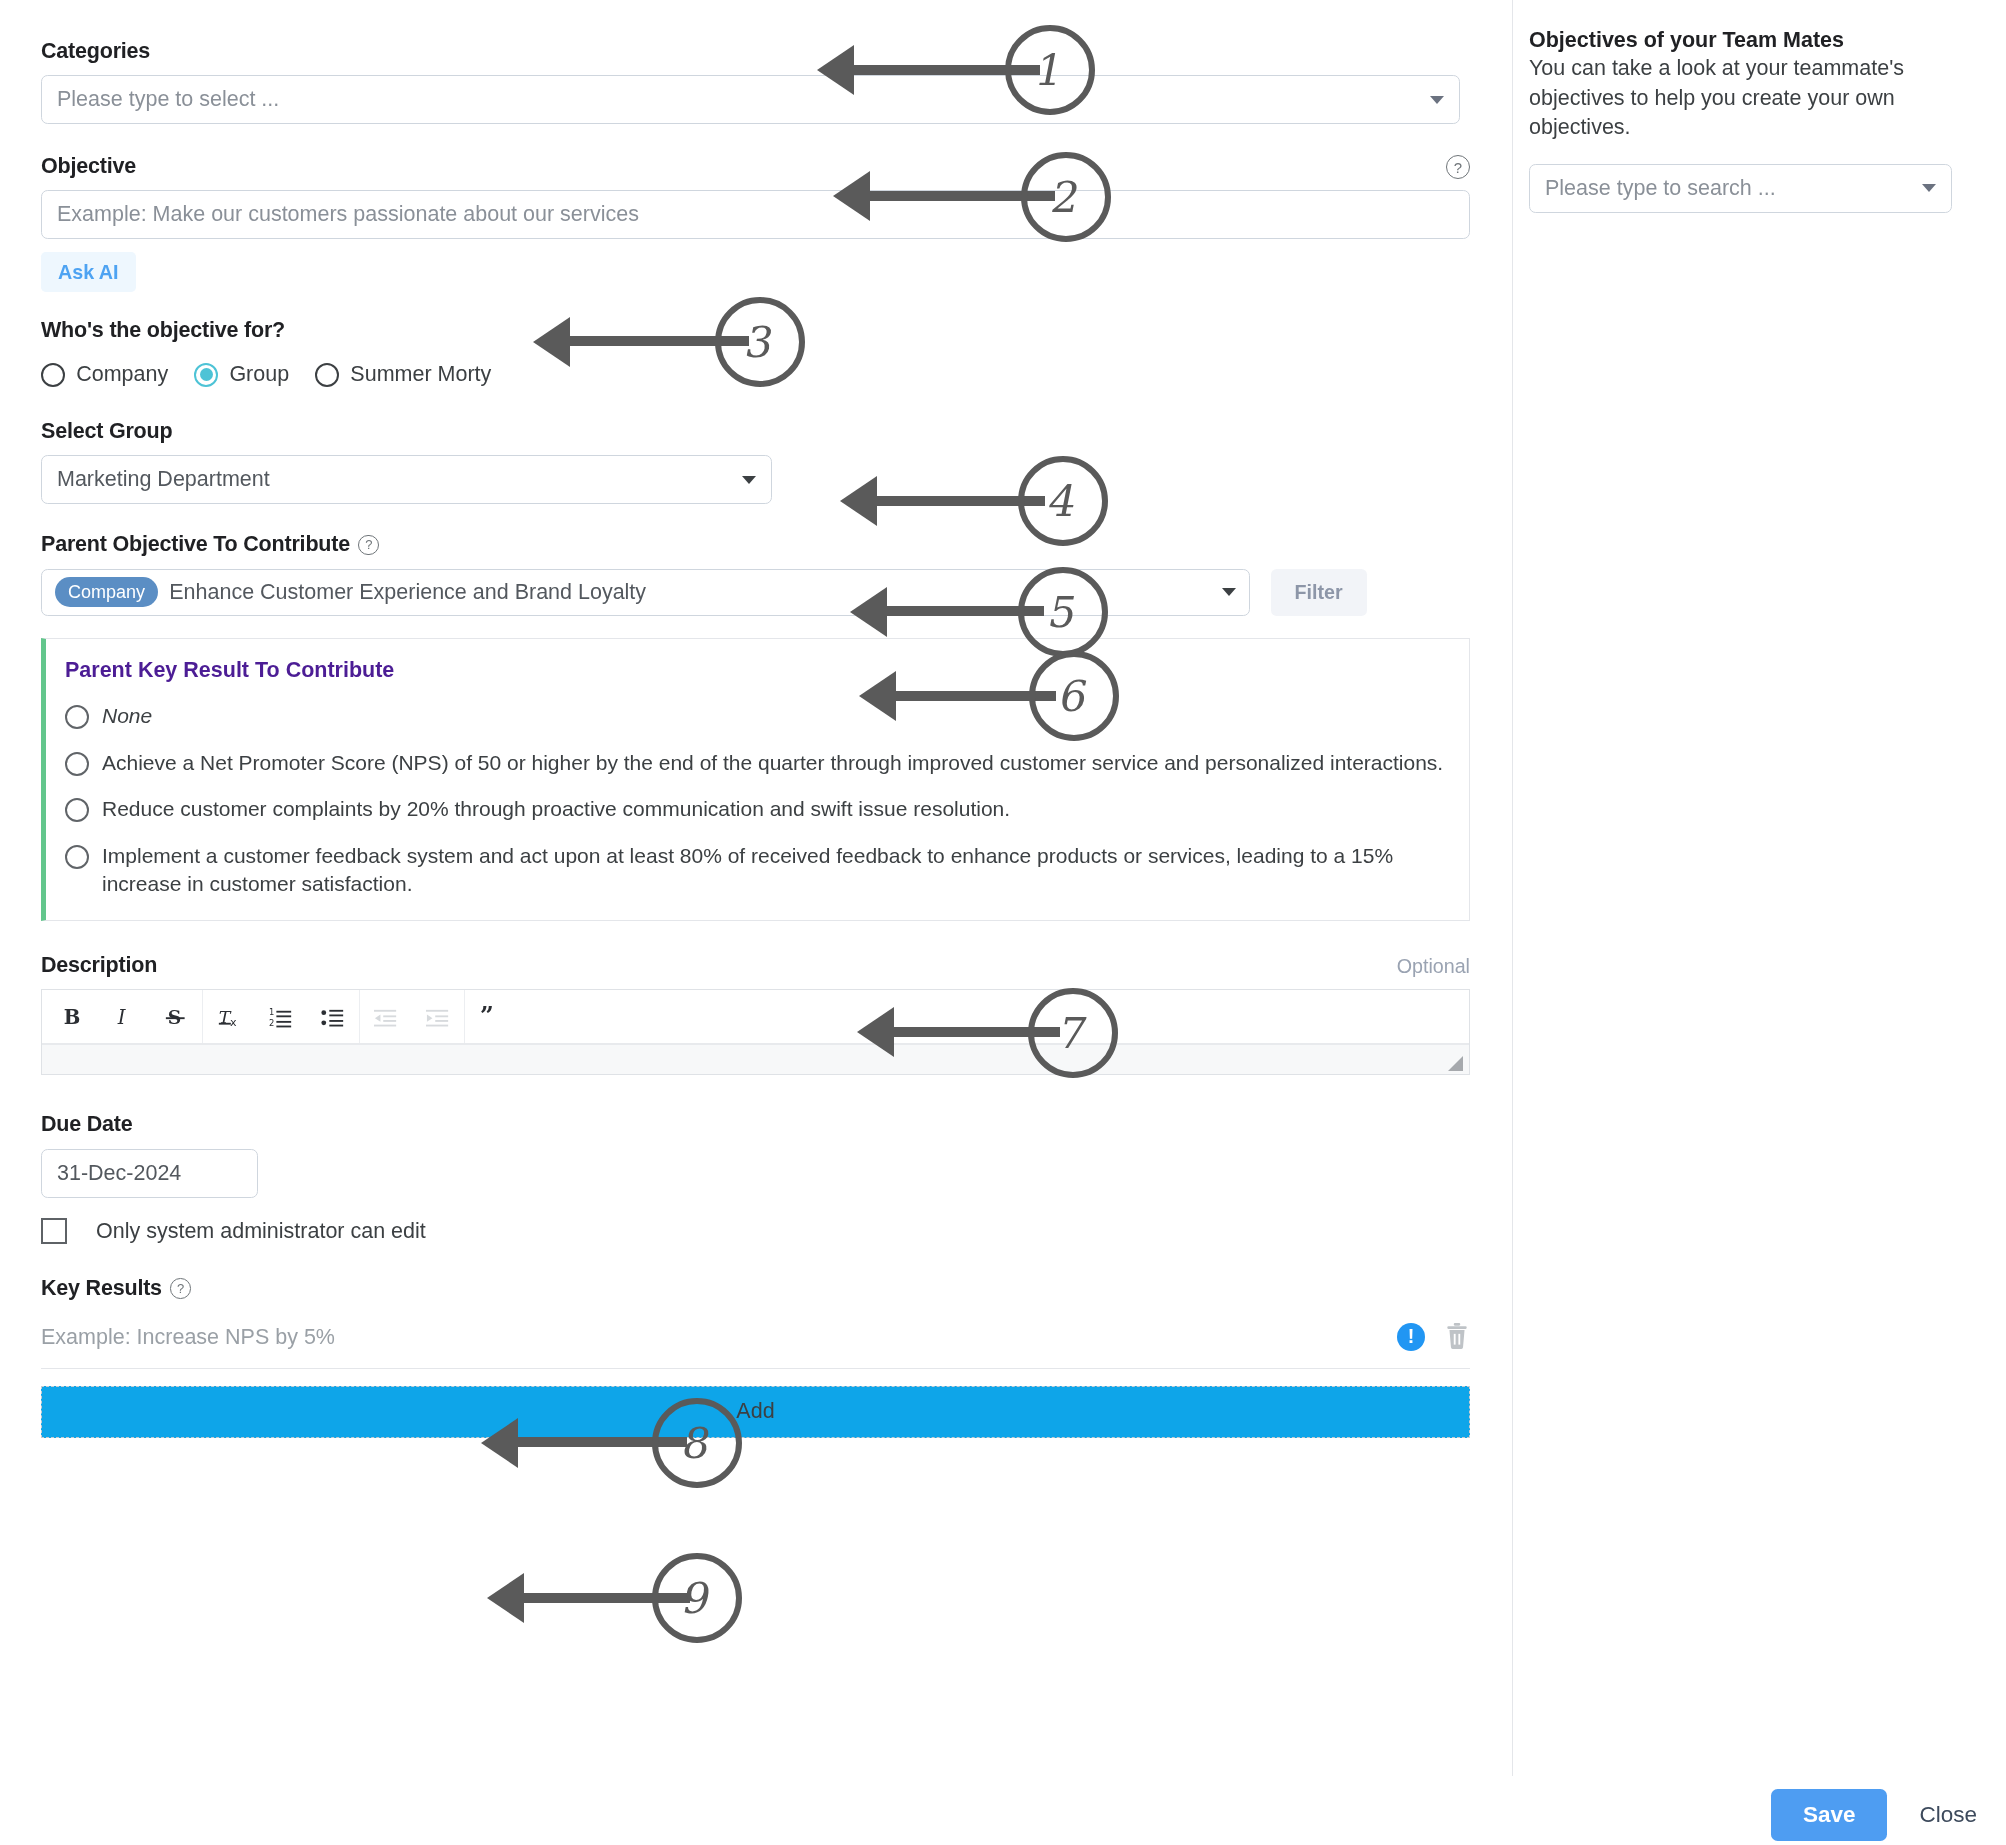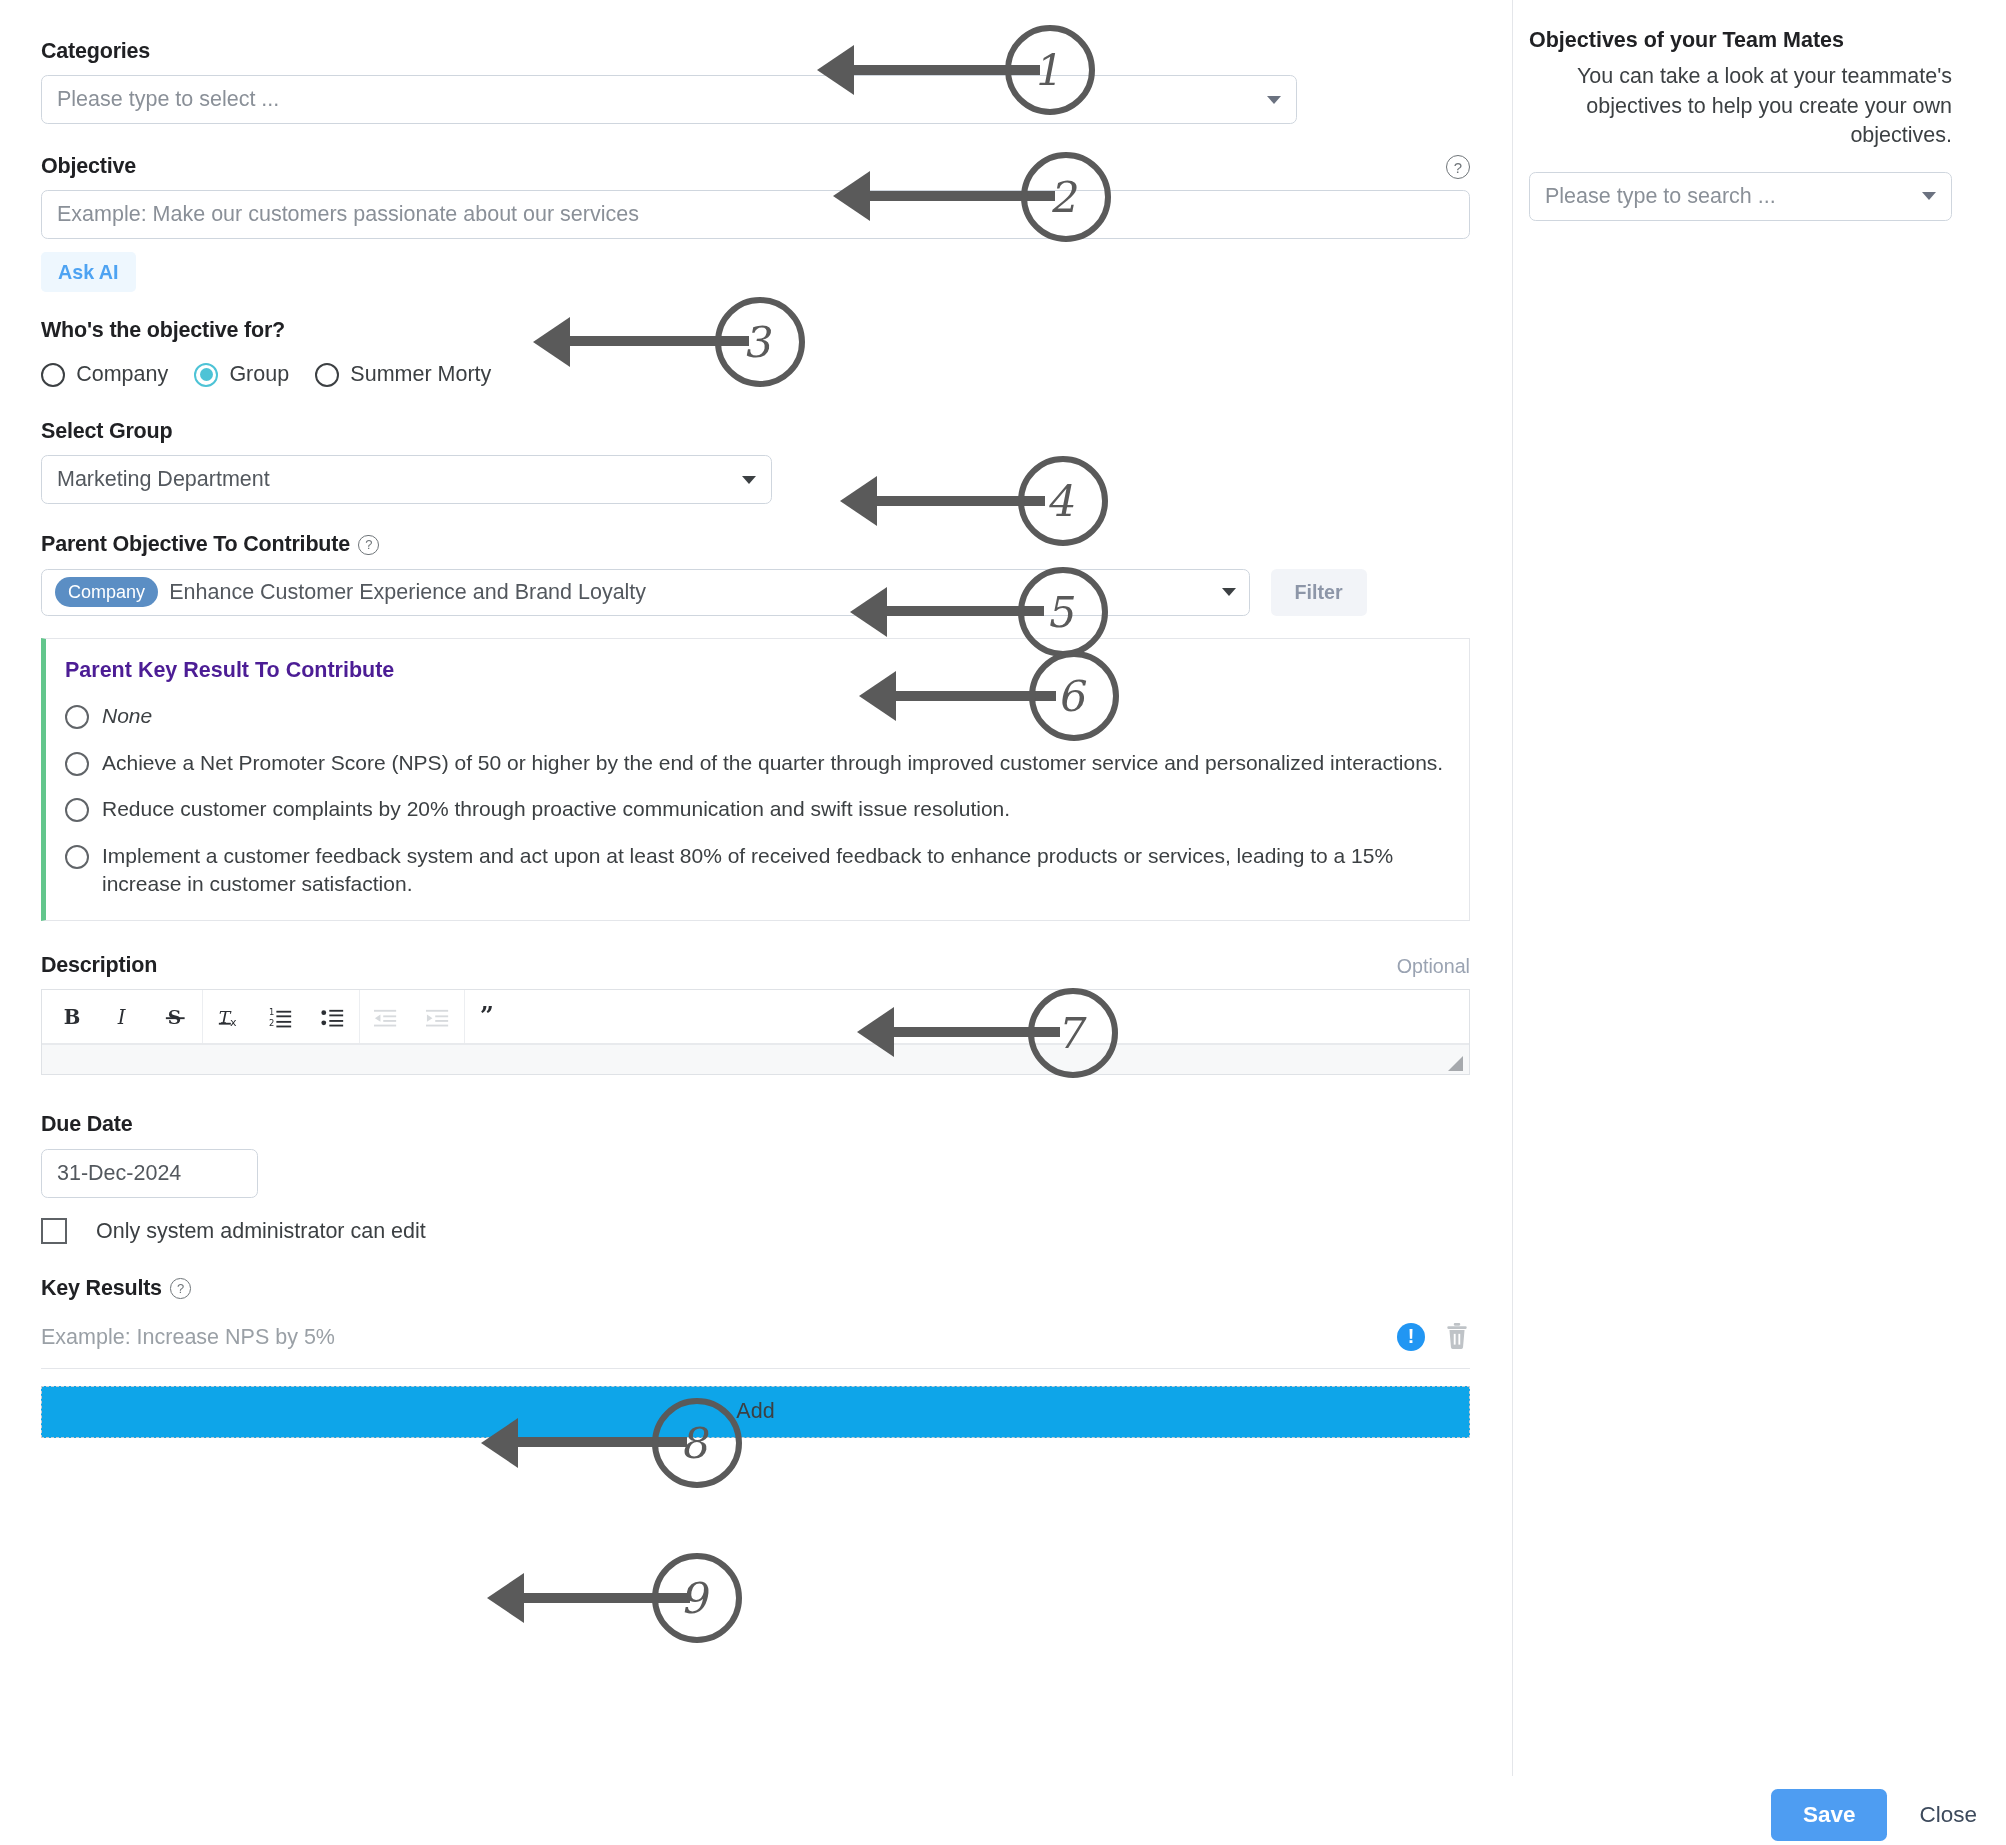--- a/index.html
+++ b/index.html
@@ -85,21 +85,21 @@
     width: 20.6px; height: 20.6px; border-radius: 50%;
     border: 1.5px solid #6f7579;
     display: inline-flex; align-items: center; justify-content: center;
     font-size: 13px; color: #6f7579; font-weight: normal;
     line-height: 1;
   }
   .qmark.big { width: 24px; height: 24px; font-size: 15px; }
 
   
   #categories-block { margin-bottom: 30px; }
-  #categories-select { width: 1256px; margin-top: 11.2px; }
+  #categories-select { width: 1419px; margin-top: 11.2px; }
 
   
   #objective-block { margin-bottom: 5.6px; }
   #objective-input { width: 1429px; margin-top: 11.2px; }
   #ask-ai-btn {
     margin-top: 13px;
     display: inline-block;
     background: #eef7fe;
     color: #4ea3f2;
     font-weight: bold;
@@ -268,21 +268,21 @@
     border: 1.4px dashed #c9ccd1;
     background: #0ea5e9;
     display: flex; align-items: center; justify-content: center;
     font-size: 21.5px; color: #3c4043;
     cursor: pointer;
     font-family: "Liberation Sans", sans-serif;
   }
 
   
   #tm-title { font-size: 21.5px; font-weight: bold; color: #202124; }
-  #tm-desc { font-size: 21.5px; color: #3c4043; line-height: 1.38; margin-top: 9px; width: 423px; text-align: right; }
+  #tm-desc { font-size: 21.5px; color: #3c4043; line-height: 1.38; margin-top: 1px; width: 423px; }
   #tm-select { width: 423px; margin-top: 20.6px; }
 
   
   #footer-inner {
     position: absolute; right: 30px; top: 13px;
     display: flex; align-items: center; gap: 26px;
   }
   #save-btn {
     background: #4e9df2; color: #fff;
     font-weight: bold; font-size: 22.5px;

